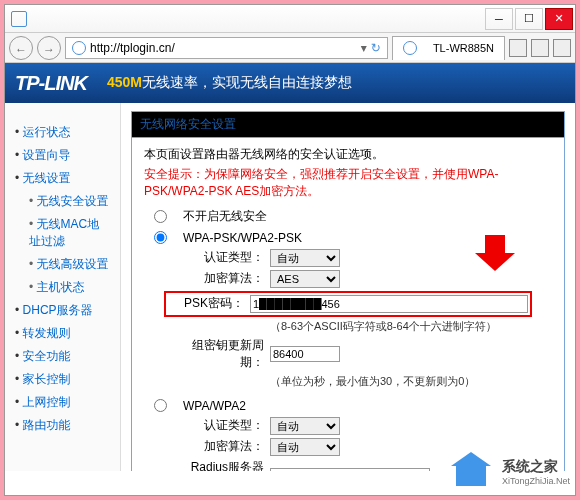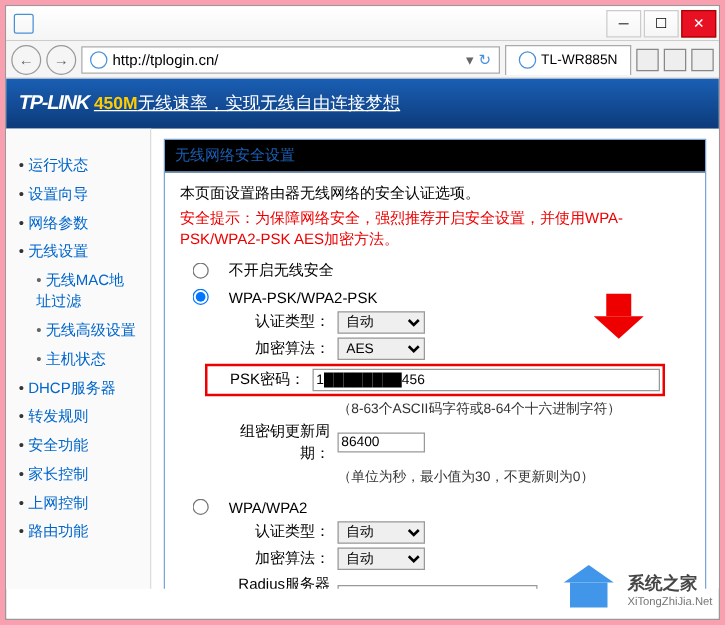--- a/index.html
+++ b/index.html
@@ -8,24 +8,24 @@
 .titlebar { height: 28px; background: linear-gradient(#fff,#f5f5f5); border-bottom: 1px solid #ccc; display: flex; align-items: center; }
 .title-icon { width: 16px; height: 16px; margin: 0 6px; border: 1px solid #4a90d9; border-radius: 2px; }
 .wbtns { margin-left: auto; display: flex; }
 .wbtn { width: 28px; height: 22px; border: 1px solid #ccc; margin-right: 2px; display: flex; align-items: center; justify-content: center; font-size: 11px; }
 .wbtn.close { background: #e81123; color: #fff; border-color: #a00; }
 .toolbar { height: 30px; background: #f5f5f5; border-bottom: 1px solid #ccc; display: flex; align-items: center; padding: 0 4px; gap: 4px; }
 .navbtn { width: 24px; height: 24px; border: 1px solid #999; border-radius: 50%; display: flex; align-items: center; justify-content: center; color: #666; font-size: 12px; }
 .url { flex: 1; height: 22px; border: 1px solid #aaa; padding: 0 6px; display: flex; align-items: center; gap: 4px; background: #fff; }
 .globe { width: 14px; height: 14px; border: 1px solid #4a90d9; border-radius: 50%; }
 .tbicon { width: 18px; height: 18px; border: 1px solid #888; background: #eee; }
-.tab { height: 24px; border: 1px solid #aaa; border-bottom: none; padding: 3px 10px; background: #fff; display: flex; align-items: center; gap: 4px; font-size: 11px; }
+.tab { height: 24px; border: 1px solid #aaa; border-bottom: none; padding: 3px 10px; background: #fff; display: flex; align-items: center; gap: 16px; font-size: 11px; }
 .header { height: 40px; background: linear-gradient(#1a5fb4,#0d3a7a); color: #fff; display: flex; align-items: center; padding: 0 10px; }
-.logo { font-weight: bold; font-size: 16px; font-style: italic; letter-spacing: -1px; }
-.slogan { margin-left: 4px; font-size: 14px; text-decoration: underline; }
+.logo { font-weight: bold; font-size: 20px; font-style: italic; letter-spacing: -1px; }
+.slogan { margin-left: 20px; font-size: 14px; }
 .slogan .y { color: #ffcc00; font-weight: bold; }
 .content { display: flex; height: 368px; background: #fff; }
 .sidebar { width: 116px; background: #fafafa; border-right: 1px solid #ddd; padding: 18px 0; overflow-y: hidden; }
 .sidebar li { list-style: none; padding: 3px 10px; color: #0066cc; cursor: pointer; font-size: 12px; }
 .sidebar li.top::before { content: "• "; color: #333; }
 .sidebar li.sub { padding-left: 24px; }
 .sidebar li.sub::before { content: "• "; color: #666; }
 .main { flex: 1; padding: 8px 10px; overflow: hidden; position: relative; }
 .panel { border: 1px solid #7aa5d6; }
 .panel-title { background: #000000; padding: 4px 8px; color: #1a5fb4; font-size: 12px; border-bottom: 1px solid #7aa5d6; }
@@ -87,22 +87,22 @@
     <span class="slogan">
       <span class="y">450M</span><span>无线速率，实现无线自由连接梦想</span>
     </span>
   </div>
 
   <div class="content">
     <div class="sidebar">
       <ul id="nav">
           <li class="top">运行状态</li>
           <li class="top">设置向导</li>
-          <li class="top">网络参数</li>
           <li class="top">无线设置</li>
+          <li class="sub">无线安全设置</li>
           <li class="sub">无线MAC地址过滤</li>
           <li class="sub">无线高级设置</li>
           <li class="sub">主机状态</li>
           <li class="top">DHCP服务器</li>
           <li class="top">转发规则</li>
           <li class="top">安全功能</li>
           <li class="top">家长控制</li>
           <li class="top">上网控制</li>
           <li class="top">路由功能</li>
         </ul>

